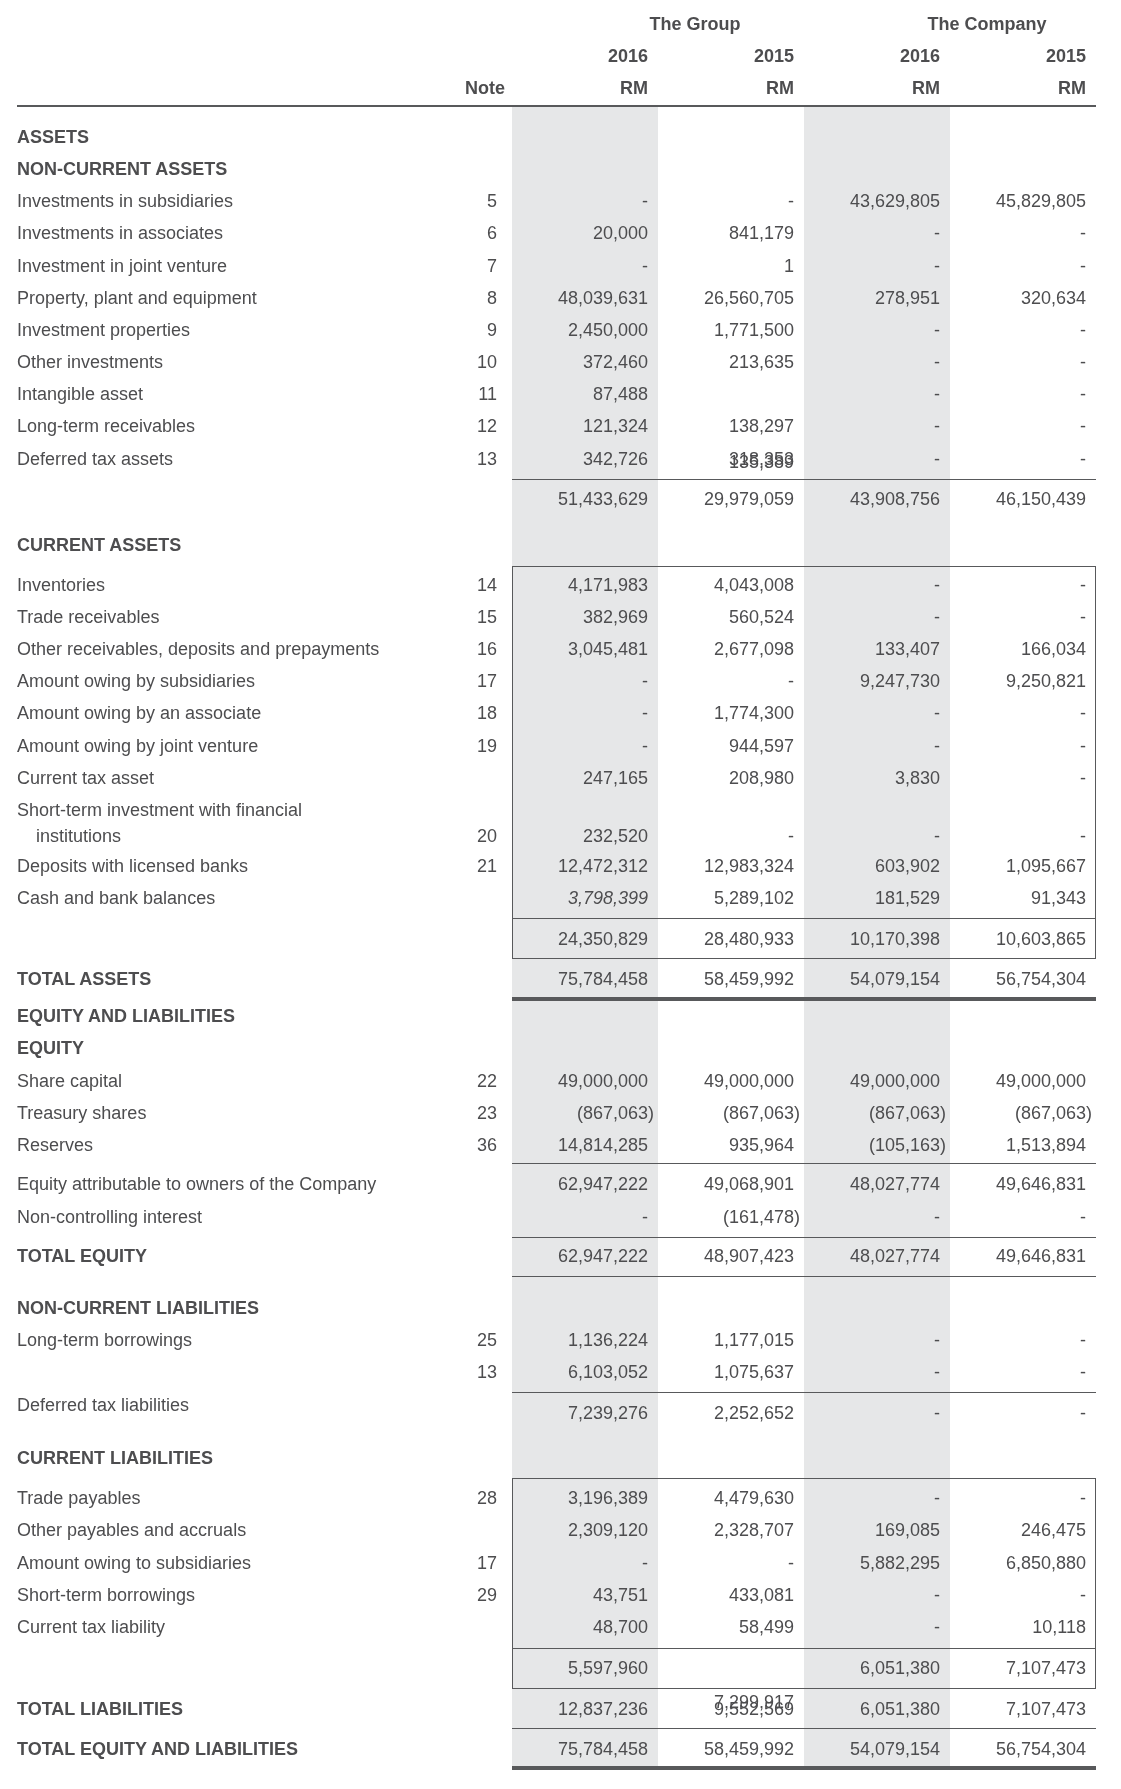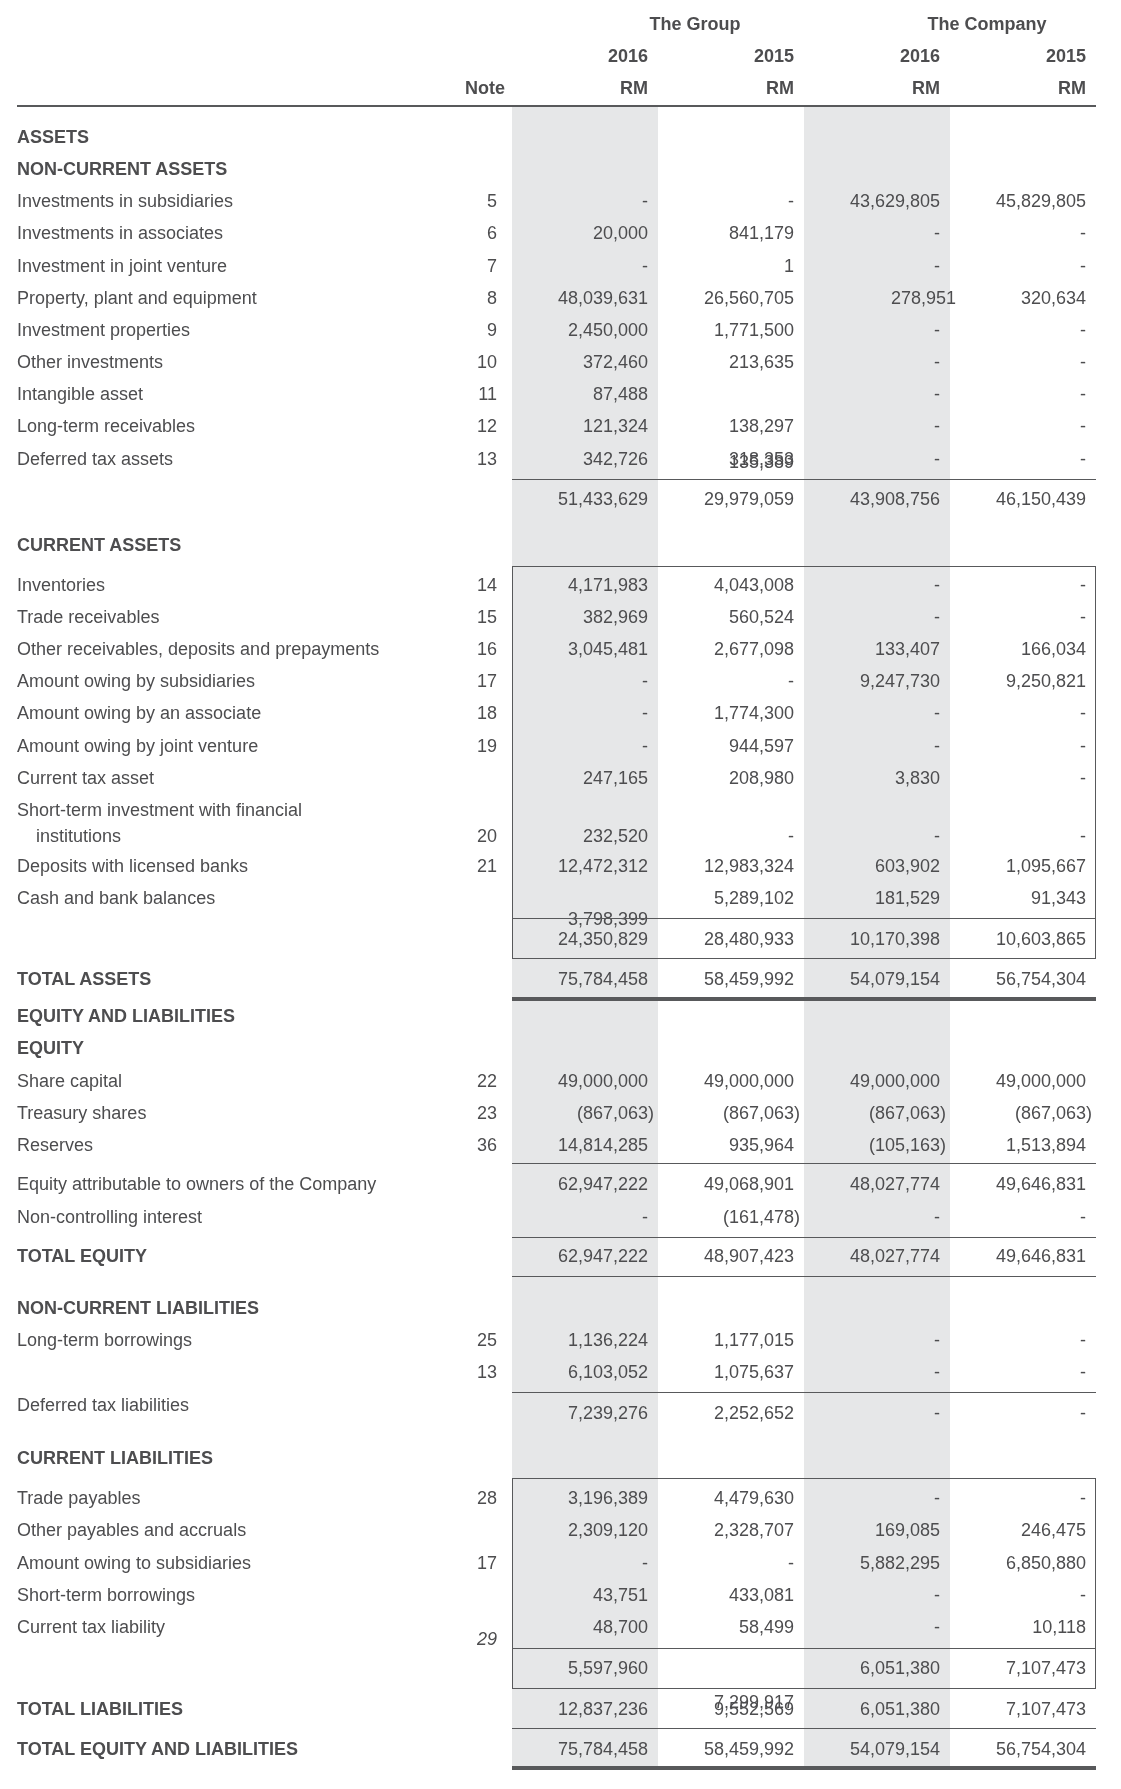--- a/index.html
+++ b/index.html
@@ -57,21 +57,21 @@
     <div class="txt lbl" style="top: 255px;">Investment in joint venture</div>
     <div class="txt note" style="top: 255px;">7</div>
     <div class="txt num c0" style="top: 255px;">-</div>
     <div class="txt num c1" style="top: 255px;">1</div>
     <div class="txt num c2" style="top: 255px;">-</div>
     <div class="txt num c3" style="top: 255px;">-</div>
     <div class="txt lbl" style="top: 287px;">Property, plant and equipment</div>
     <div class="txt note" style="top: 287px;">8</div>
     <div class="txt num c0" style="top: 287px;">48,039,631</div>
     <div class="txt num c1" style="top: 287px;">26,560,705</div>
-    <div class="txt num c2" style="top: 287px; padding-left: 16px;">278,951</div>
+    <div class="txt num c2" style="top: 287px;">278,951</div>
     <div class="txt num c3" style="top: 287px;">320,634</div>
     <div class="txt lbl" style="top: 319px;">Investment properties</div>
     <div class="txt note" style="top: 319px;">9</div>
     <div class="txt num c0" style="top: 319px;">2,450,000</div>
     <div class="txt num c1" style="top: 319px;">1,771,500</div>
     <div class="txt num c2" style="top: 319px;">-</div>
     <div class="txt num c3" style="top: 319px;">-</div>
     <div class="txt lbl" style="top: 351px;">Other investments</div>
     <div class="txt note" style="top: 351px;">10</div>
     <div class="txt num c0" style="top: 351px;">372,460</div>
@@ -149,21 +149,21 @@
     <div class="txt num c1" style="top: 825px;">-</div>
     <div class="txt num c2" style="top: 825px;">-</div>
     <div class="txt num c3" style="top: 825px;">-</div>
     <div class="txt lbl" style="top: 855px;">Deposits with licensed banks</div>
     <div class="txt note" style="top: 855px;">21</div>
     <div class="txt num c0" style="top: 855px;">12,472,312</div>
     <div class="txt num c1" style="top: 855px;">12,983,324</div>
     <div class="txt num c2" style="top: 855px;">603,902</div>
     <div class="txt num c3" style="top: 855px;">1,095,667</div>
     <div class="txt lbl" style="top: 887px;">Cash and bank balances</div>
-    <div class="txt num c0" style="top: 908px;">3,798,399</div>
+    <div class="txt num c0" style="top: 887px; font-style: italic;">3,798,399</div>
     <div class="txt num c1" style="top: 887px;">5,289,102</div>
     <div class="txt num c2" style="top: 887px;">181,529</div>
     <div class="txt num c3" style="top: 887px;">91,343</div>
     <div class="txt num c0" style="top: 928px;">24,350,829</div>
     <div class="txt num c1" style="top: 928px;">28,480,933</div>
     <div class="txt num c2" style="top: 928px;">10,170,398</div>
     <div class="txt num c3" style="top: 928px;">10,603,865</div>
     <div class="txt lbl hdr" style="top: 968px;">TOTAL ASSETS</div>
     <div class="txt num c0" style="top: 968px;">75,784,458</div>
     <div class="txt num c1" style="top: 968px;">58,459,992</div>
@@ -233,21 +233,21 @@
     <div class="txt num c1" style="top: 1519px;">2,328,707</div>
     <div class="txt num c2" style="top: 1519px;">169,085</div>
     <div class="txt num c3" style="top: 1519px;">246,475</div>
     <div class="txt lbl" style="top: 1552px;">Amount owing to subsidiaries</div>
     <div class="txt note" style="top: 1552px;">17</div>
     <div class="txt num c0" style="top: 1552px;">-</div>
     <div class="txt num c1" style="top: 1552px;">-</div>
     <div class="txt num c2" style="top: 1552px;">5,882,295</div>
     <div class="txt num c3" style="top: 1552px;">6,850,880</div>
     <div class="txt lbl" style="top: 1584px;">Short-term borrowings</div>
-    <div class="txt note" style="top: 1628px; font-style: italic;">29</div>
+    <div class="txt note" style="top: 1584px;">29</div>
     <div class="txt num c0" style="top: 1584px;">43,751</div>
     <div class="txt num c1" style="top: 1584px;">433,081</div>
     <div class="txt num c2" style="top: 1584px;">-</div>
     <div class="txt num c3" style="top: 1584px;">-</div>
     <div class="txt lbl" style="top: 1616px;">Current tax liability</div>
     <div class="txt num c0" style="top: 1616px;">48,700</div>
     <div class="txt num c1" style="top: 1616px;">58,499</div>
     <div class="txt num c2" style="top: 1616px;">-</div>
     <div class="txt num c3" style="top: 1616px;">10,118</div>
     <div class="txt num c0" style="top: 1657px;">5,597,960</div>

